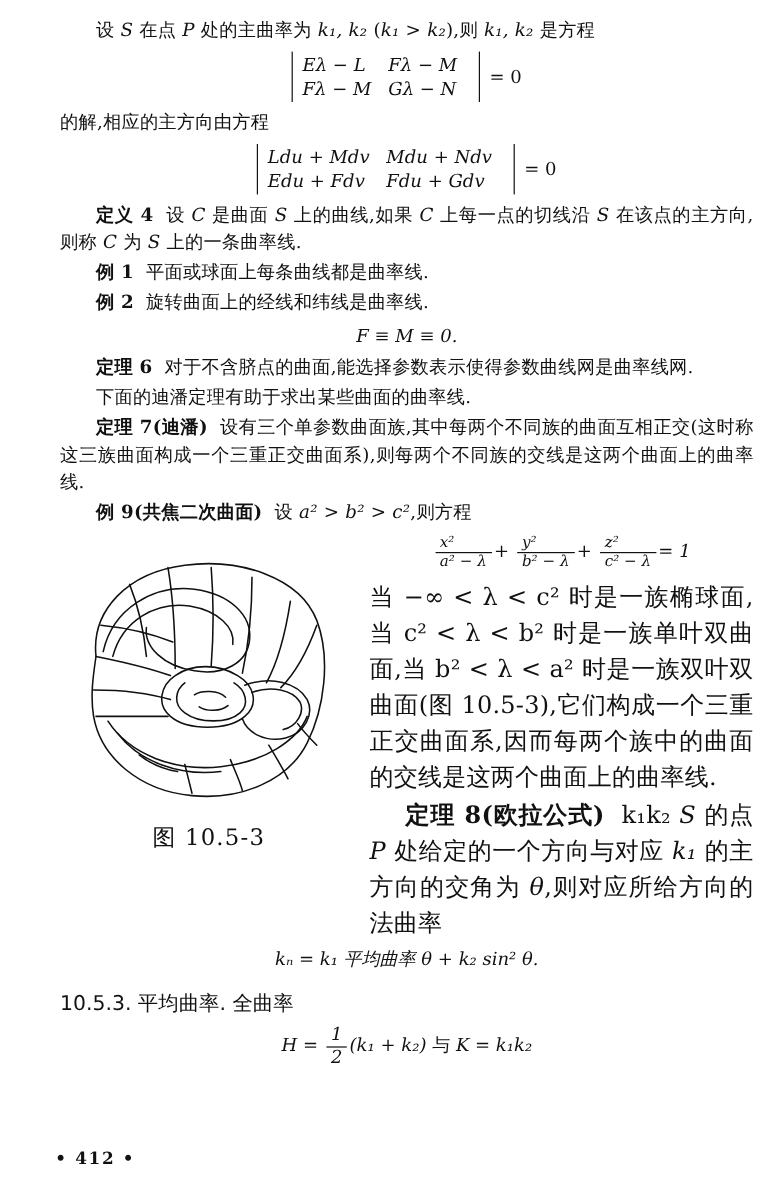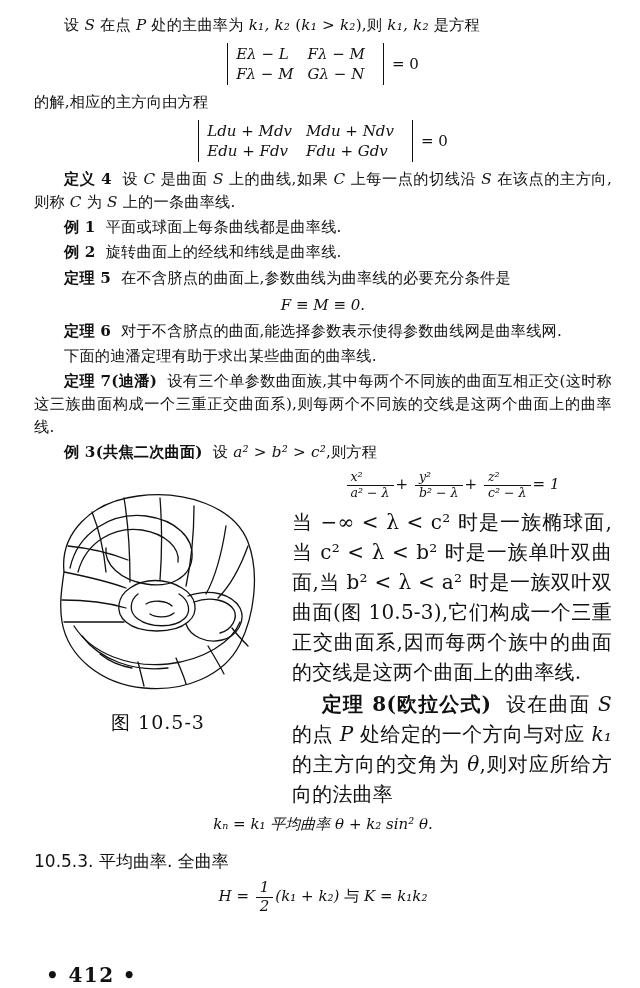--- a/index.html
+++ b/index.html
@@ -17,21 +17,21 @@
   }
   .page {
     position: relative;
     width: 640px;
     height: 988px;
     padding: 0;
     box-sizing: border-box;
   }
   .content {
     position: absolute;
-    left: 34px;
+    left: 50px;
     top: 14px;
     width: 578px;
   }
   p {
     margin: 0 0 2px 0;
     font-size: 15.2px;
     line-height: 1.52;
     text-align: justify;
     letter-spacing: 0.2px;
   }
@@ -111,22 +111,22 @@
   .rightcol p { font-size: 20px; line-height: 1.5; }
 
   .section-head {
     font-size: 17px;
     margin: 16px 0 6px 0;
     font-family: "DejaVu Sans", "Liberation Sans", sans-serif;
   }
   .pagenum {
     position: absolute;
     left: 46px;
-    bottom: 1px;
-    font-size: 20px;
+    bottom: 14px;
+    font-size: 14px;
     letter-spacing: 1.4px;
     font-weight: bold;
   }
 </style>
 </head>
 <body>
 
 <div class="page">
   <div class="content">
 
@@ -178,42 +178,39 @@
     </p>
 
     <p class="indent">
       <span class="bold">例 1</span>&nbsp;&nbsp;<span>平面或球面上每条曲线都是曲率线.</span>
     </p>
 
     <p class="indent">
       <span class="bold">例 2</span>&nbsp;&nbsp;<span>旋转曲面上的经线和纬线是曲率线.</span>
     </p>
 
-    <p class="indent">
-      <span class="bold">定理 5</span>&nbsp;&nbsp;<span>在不含脐点的曲面上,参数曲线为曲率线的必要充分条件是</span>
-    </p>
 
     <div class="display">
       <i>F ≡ M ≡ 0.</i>
     </div>
 
     <p class="indent">
       <span class="bold">定理 6</span>&nbsp;&nbsp;<span>对于不含脐点的曲面,能选择参数表示使得参数曲线网是曲率线网.</span>
     </p>
 
     <p class="indent">
       <span>下面的迪潘定理有助于求出某些曲面的曲率线.</span>
     </p>
 
     <p class="indent">
       <span class="bold">定理 7(迪潘)</span>&nbsp;&nbsp;<span>设有三个单参数曲面族,其中每两个不同族的曲面互相正交(这时称这三族曲面构成一个三重正交曲面系),则每两个不同族的交线是这两个曲面上的曲率线.</span>
     </p>
 
     <p class="indent">
-      <span class="bold">例 3(共焦二次曲面)</span>&nbsp;&nbsp;<span>设  </span><i>a² &gt; b² &gt; c²</i><span>,则方程</span>
+      <span class="bold">例 9(共焦二次曲面)</span>&nbsp;&nbsp;<span>设  </span><i>a² &gt; b² &gt; c²</i><span>,则方程</span>
     </p>
 
     <div class="twocol">
 
       <div class="fig">
         <svg width="240" height="230" viewBox="0 0 240 230">
           <g fill="none" stroke="#111" stroke-width="1.3" stroke-linecap="round" stroke-linejoin="round">
 
             <path d="M30 96 C26 58, 56 26, 104 20 C150 14, 200 30, 214 66 C226 98, 220 140, 206 168 C190 200, 150 216, 110 212 C66 208, 34 180, 28 146 C25 128, 28 110, 30 96 Z"></path>
 
@@ -267,21 +264,21 @@
             <span class="num">z²</span>
             <span class="den">c² − λ</span>
           </span><i>= 1</i>
         </div>
 
         <p>
           <span>当 −∞ &lt; λ &lt; c² 时是一族椭球面,当 c² &lt; λ &lt; b² 时是一族单叶双曲面,当 b² &lt; λ &lt; a² 时是一族双叶双曲面(图 10.5-3),它们构成一个三重正交曲面系,因而每两个族中的曲面的交线是这两个曲面上的曲率线.</span>
         </p>
 
         <p class="indent">
-          <span class="bold">定理 8(欧拉公式)</span>&nbsp;&nbsp;<span>设在曲面 </span><i>S</i><span> 的点 </span><i>P</i><span> 处给定的一个方向与对应 </span><i>k₁</i><span> 的主方向的交角为 </span><i>θ</i><span>,则对应所给方向的法曲率</span>
+          <span class="bold">定理 8(欧拉公式)</span>&nbsp;&nbsp;<span>k₁k₂ </span><i>S</i><span> 的点 </span><i>P</i><span> 处给定的一个方向与对应 </span><i>k₁</i><span> 的主方向的交角为 </span><i>θ</i><span>,则对应所给方向的法曲率</span>
         </p>
       </div>
     </div>
 
     <div class="display">
       <i>kₙ = k₁ 平均曲率 θ + k₂ sin² θ.</i>
     </div>
 
     <div class="section-head">10.5.3. 平均曲率. 全曲率</div>
 

